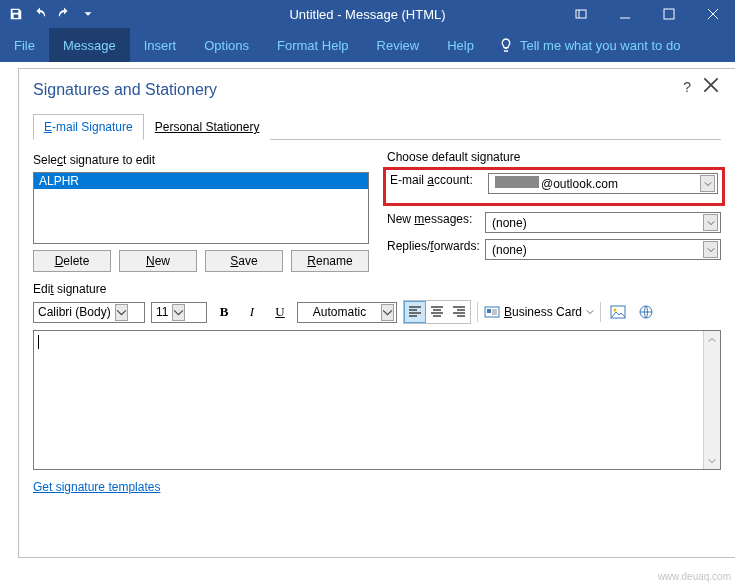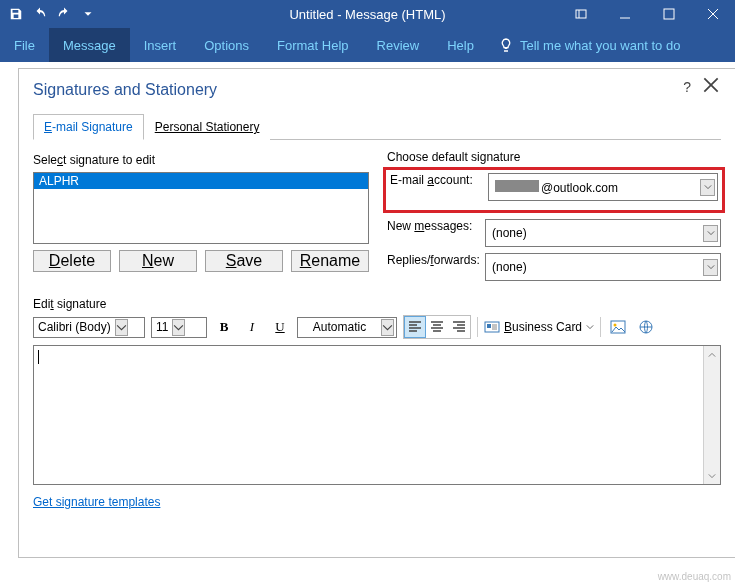--- a/index.html
+++ b/index.html
@@ -24,25 +24,25 @@
 .tabs .dtab { font-size: 12px; padding: 5px 10px; border: 1px solid transparent; position: relative; top: 1px; background: #fff; }
 .tabs .dtab.active { border: 1px solid #bfbfbf; border-bottom: 1px solid #fff; color: #0066cc; }
 .tabs .dtab .ul { text-decoration: underline; }
 .gridwrap { display: flex; gap: 18px; margin-top: 10px; }
 .leftcol { flex: 0 0 330px; }
 .rightcol { flex: 1; }
 .lbl { font-size: 12px; }
 .siglist { margin-top: 4px; border: 1px solid #7a7a7a; height: 72px; background: #fff; overflow: hidden; }
 .siglist .row { background: #0078d7; color: #fff; font-size: 12px; padding: 1px 5px; }
 .btnrow { display: flex; gap: 8px; margin-top: 6px; }
-.btn { font-size: 16px; width: 78px; height: 22px; border: 1px solid #a0a0a0; background: #f0f0f0; display: flex; align-items: center; justify-content: center; cursor: default; }
+.btn { font-size: 12px; width: 78px; height: 22px; border: 1px solid #a0a0a0; background: #f0f0f0; display: flex; align-items: center; justify-content: center; cursor: default; }
 .rightcol .lbl { margin-bottom: 6px; display: block; }
 .rrow { display: flex; margin-bottom: 6px; }
 .rrow .rlbl { font-size: 12px; width: 98px; }
-.dropdown { flex: 1; height: 28px; border: 1px solid #7a7a7a; background: #fff; display: flex; align-items: center; justify-content: space-between; font-size: 12px; padding: 0 2px 0 6px; }
+.dropdown { flex: 1; height: 21px; border: 1px solid #7a7a7a; background: #fff; display: flex; align-items: center; justify-content: space-between; font-size: 12px; padding: 0 2px 0 6px; }
 .dropdown .arrow { width: 15px; height: 17px; border: 1px solid #a0a0a0; background: #e8e8e8; display: flex; align-items: center; justify-content: center; margin-left: 4px; }
 .dropdown .arrow svg { width: 8px; height: 8px; }
 .redbox { border: 3px solid #d8232a; padding: 3px 4px; margin: -3px -4px 6px -4px; }
 .editsig { font-size: 12px; margin-top: 10px; }
 .toolbar { display: flex; align-items: center; gap: 6px; margin-top: 4px; flex-wrap: nowrap; }
 .combo { height: 21px; border: 1px solid #7a7a7a; background: #fff; display: flex; align-items: center; font-size: 12px; padding: 0 2px 0 4px; }
 .combo .arrow { width: 13px; height: 17px; border: 1px solid #a0a0a0; background: #e8e8e8; display: flex; align-items: center; justify-content: center; margin-left: 4px; }
 .tbtn { width: 22px; height: 22px; display: flex; align-items: center; justify-content: center; font-size: 13px; font-family: "Times New Roman", serif; }
 .tbtn.bold { font-weight: bold; }
 .tbtn.italic { font-style: italic; }

